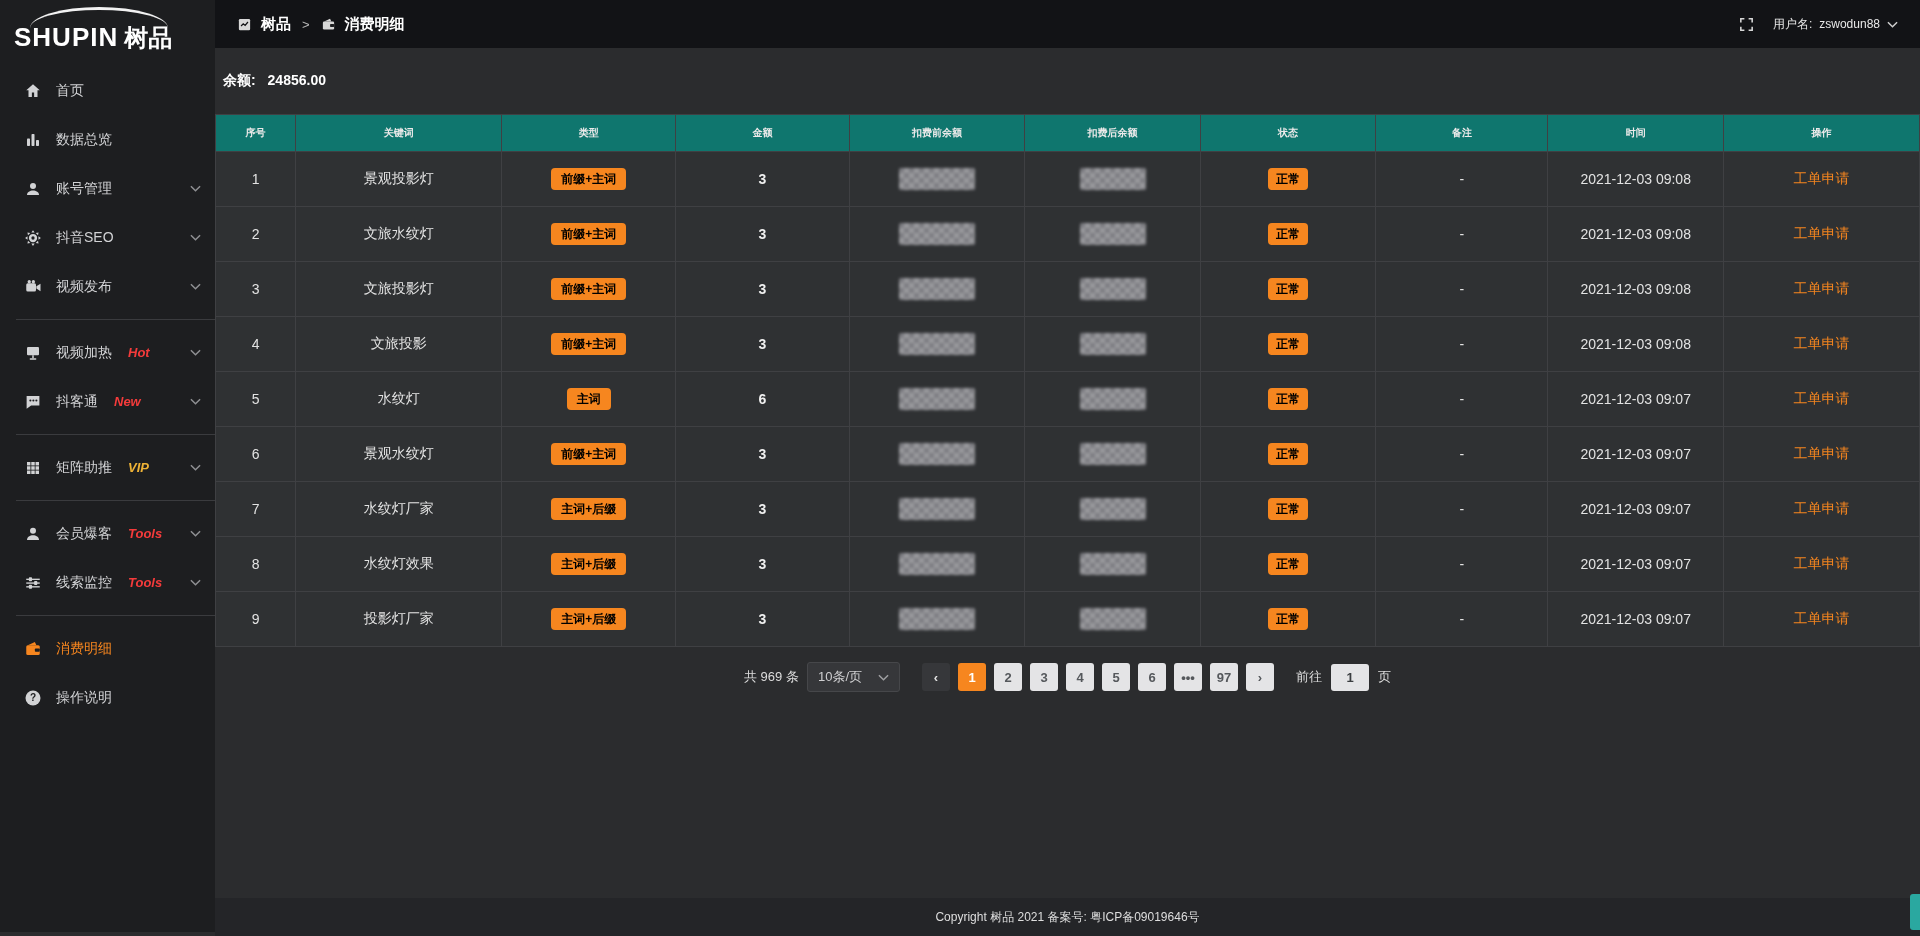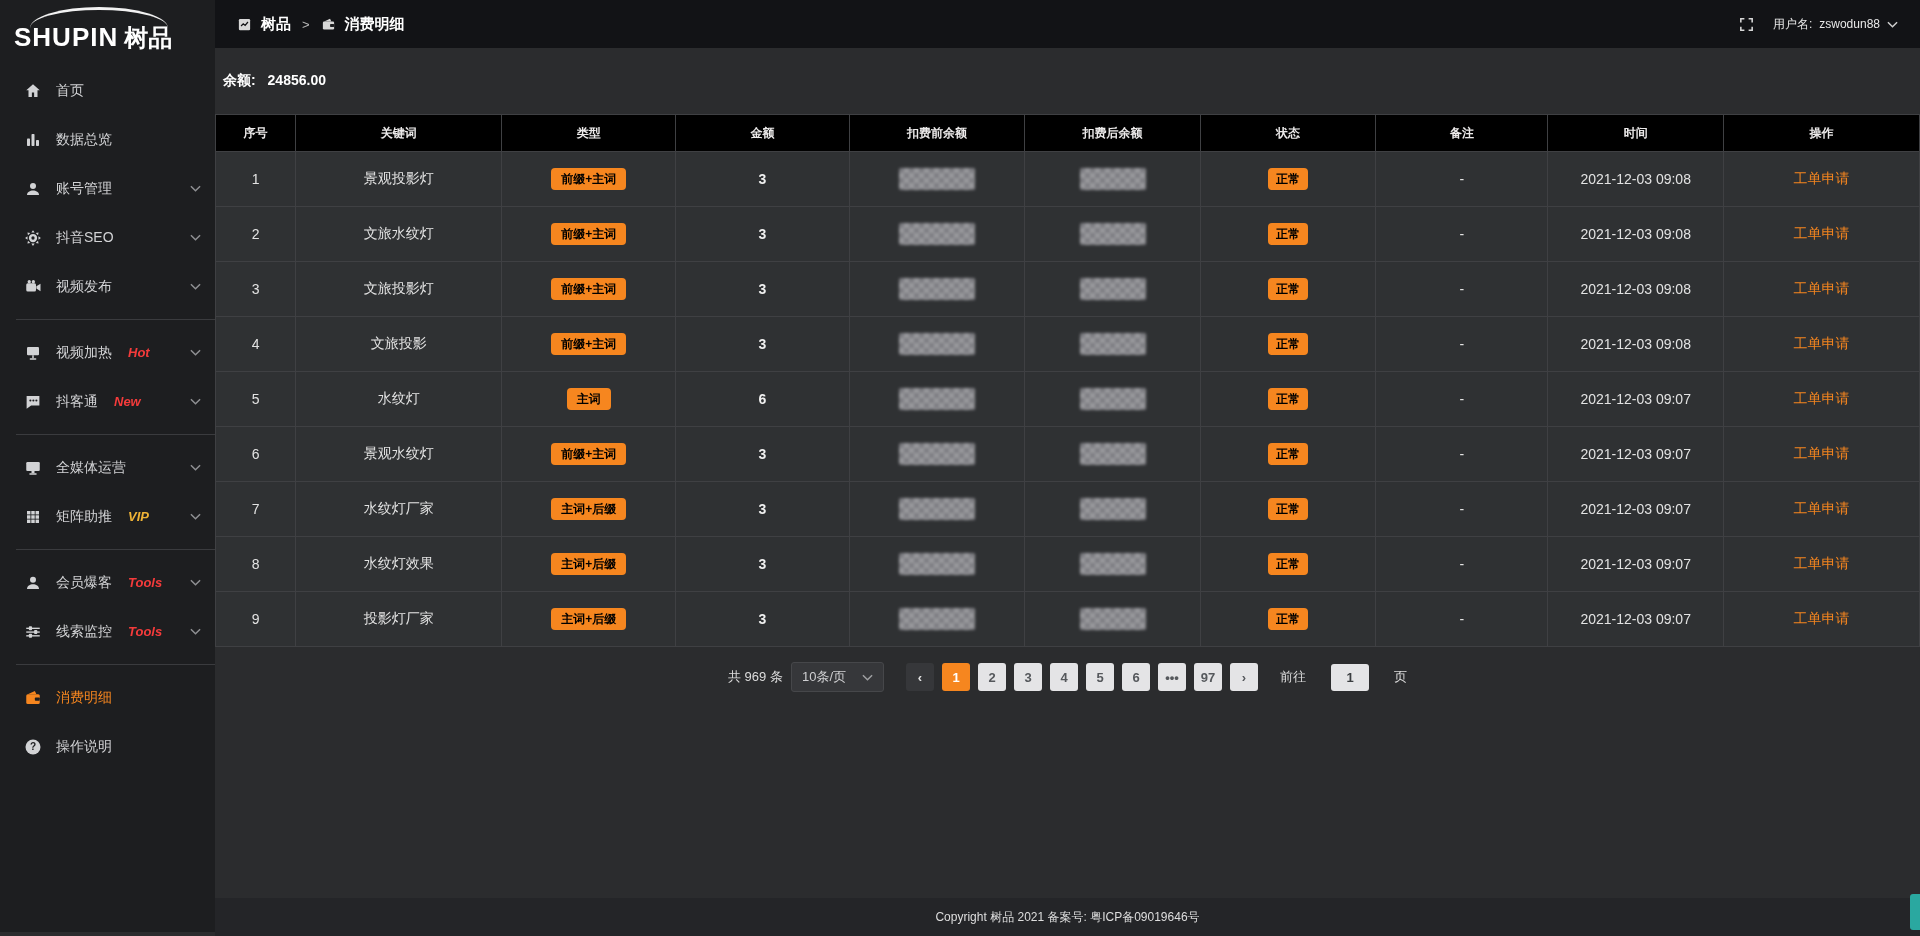--- a/index.html
+++ b/index.html
@@ -31,36 +31,36 @@
   .top-right{display:flex;align-items:center;gap:18px;font-size:12px;color:#e8e8e8;}
   .fs-ic{width:17px;height:17px;display:inline-flex;color:#d8d8d8;cursor:pointer;}
   .fs-ic svg{width:17px;height:17px;}
   .user-box{display:flex;align-items:center;gap:7px;cursor:pointer;}
   .user-box .chev{color:#cfcfcf;display:inline-flex;}
   
   .content{position:absolute;left:215px;top:48px;right:0;bottom:0;background:#2b2c2e;}
   .balance{margin:24px 0 24px 8px;font-size:14px;font-weight:bold;color:#fff;}
   .balance .val{margin-left:8px;}
   table{width:100%;border-collapse:collapse;table-layout:fixed;}
-  th{height:34px;background:#000000;border:1px solid #3f4043;font-size:12px;font-weight:bold;color:#eceaea;}
+  th{height:34px;background:#0f766e;border:1px solid #3f4043;font-size:10px;font-weight:bold;color:#eceaea;}
   td{height:52px;background:#2f3133;border:1px solid #3f4043;text-align:center;font-size:14px;color:#e3e3e3;}
   .type-badge,.status-badge{display:inline-block;background:#f6861f;color:#000000;font-size:12px;font-weight:bold;padding:5px 10px;border-radius:4px;line-height:1;}
   .status-badge{padding:5px 8px;}
   .amount{font-weight:700;color:#f0f0f0;}
   .blur-block{display:inline-block;width:76px;height:22px;border-radius:2px;vertical-align:middle;background:#97979b;background-image:repeating-conic-gradient(#a3a3a7 0% 25%,#85858a 0% 50%);background-size:10px 10px;filter:blur(1.8px);opacity:.92;}
   .action-link{color:#f6861f;cursor:pointer;}
   
   .pager{display:flex;align-items:center;justify-content:center;gap:8px;margin-top:15px;font-size:13px;color:#dcdcdc;}
   .total{margin-right:0;}
   .page-size{background:#36373a;border:1px solid#46474a;border-radius:3px;padding:0 10px;height:28px;display:flex;align-items:center;gap:16px;color:#cfcfd1;cursor:pointer;margin-right:14px;}
   .page-size .chev{display:inline-flex;color:#9fa0a2;}
   .pbtn{min-width:28px;height:28px;padding:0 5px;box-sizing:border-box;display:inline-flex;align-items:center;justify-content:center;border-radius:3px;background:#e4e4e6;color:#55585c;font-weight:bold;font-size:13px;cursor:pointer;}
   .pbtn.prev{background:#36373a;color:#e2e2e2;}
   .pbtn.active{background:#f6861f;color:#fff;}
-  .goto{display:flex;align-items:center;gap:25px;margin-left:14px;}
+  .goto{display:flex;align-items:center;gap:9px;margin-left:14px;}
   .goto-input{width:38px;height:27px;background:#e4e4e6;color:#3a3d40;border-radius:3px;display:inline-flex;align-items:center;justify-content:center;font-weight:bold;font-size:13px;}
   
   .footer{position:absolute;left:0;right:0;bottom:0;height:38px;background:#242528;display:flex;align-items:center;justify-content:center;font-size:12px;color:#dedede;}
   .floating-handle{position:absolute;right:0;bottom:6px;width:10px;height:36px;background:#2aa8a0;border-radius:3px 0 0 3px;z-index:5;cursor:pointer;}
 </style>
 </head>
 <body>
 
 <div class="sidebar">
   <div class="logo">
@@ -160,35 +160,20 @@
         </span>
         <span class="lbl">抖客通</span>
         <span class="tag" style="color:#f43b3b">New</span>
         <span class="chev">
           <svg viewBox="0 0 12 7" width="11" height="7" fill="none" stroke="currentColor" stroke-width="1.6">
             <path d="M1 1l5 5 5-5"></path>
           </svg>
         </span>
       </div>
       <div class="divider"></div>
-      <div class="side-item">
-        <span class="ic">
-          <svg viewBox="0 0 24 24" fill="currentColor">
-            <rect x="3" y="4" width="18" height="12" rx="1.5"></rect>
-            <rect x="10" y="16" width="4" height="3"></rect>
-            <rect x="7" y="19" width="10" height="2" rx="1"></rect>
-          </svg>
-        </span>
-        <span class="lbl">全媒体运营</span>
-        <span class="chev">
-          <svg viewBox="0 0 12 7" width="11" height="7" fill="none" stroke="currentColor" stroke-width="1.6">
-            <path d="M1 1l5 5 5-5"></path>
-          </svg>
-        </span>
-      </div>
       <div class="side-item">
         <span class="ic">
           <svg viewBox="0 0 24 24" fill="currentColor">
             <rect x="4" y="4" width="4.6" height="4.6"></rect>
             <rect x="9.7" y="4" width="4.6" height="4.6"></rect>
             <rect x="15.4" y="4" width="4.6" height="4.6"></rect>
             <rect x="4" y="9.7" width="4.6" height="4.6"></rect>
             <rect x="9.7" y="9.7" width="4.6" height="4.6"></rect>
             <rect x="15.4" y="9.7" width="4.6" height="4.6"></rect>
             <rect x="4" y="15.4" width="4.6" height="4.6"></rect>

